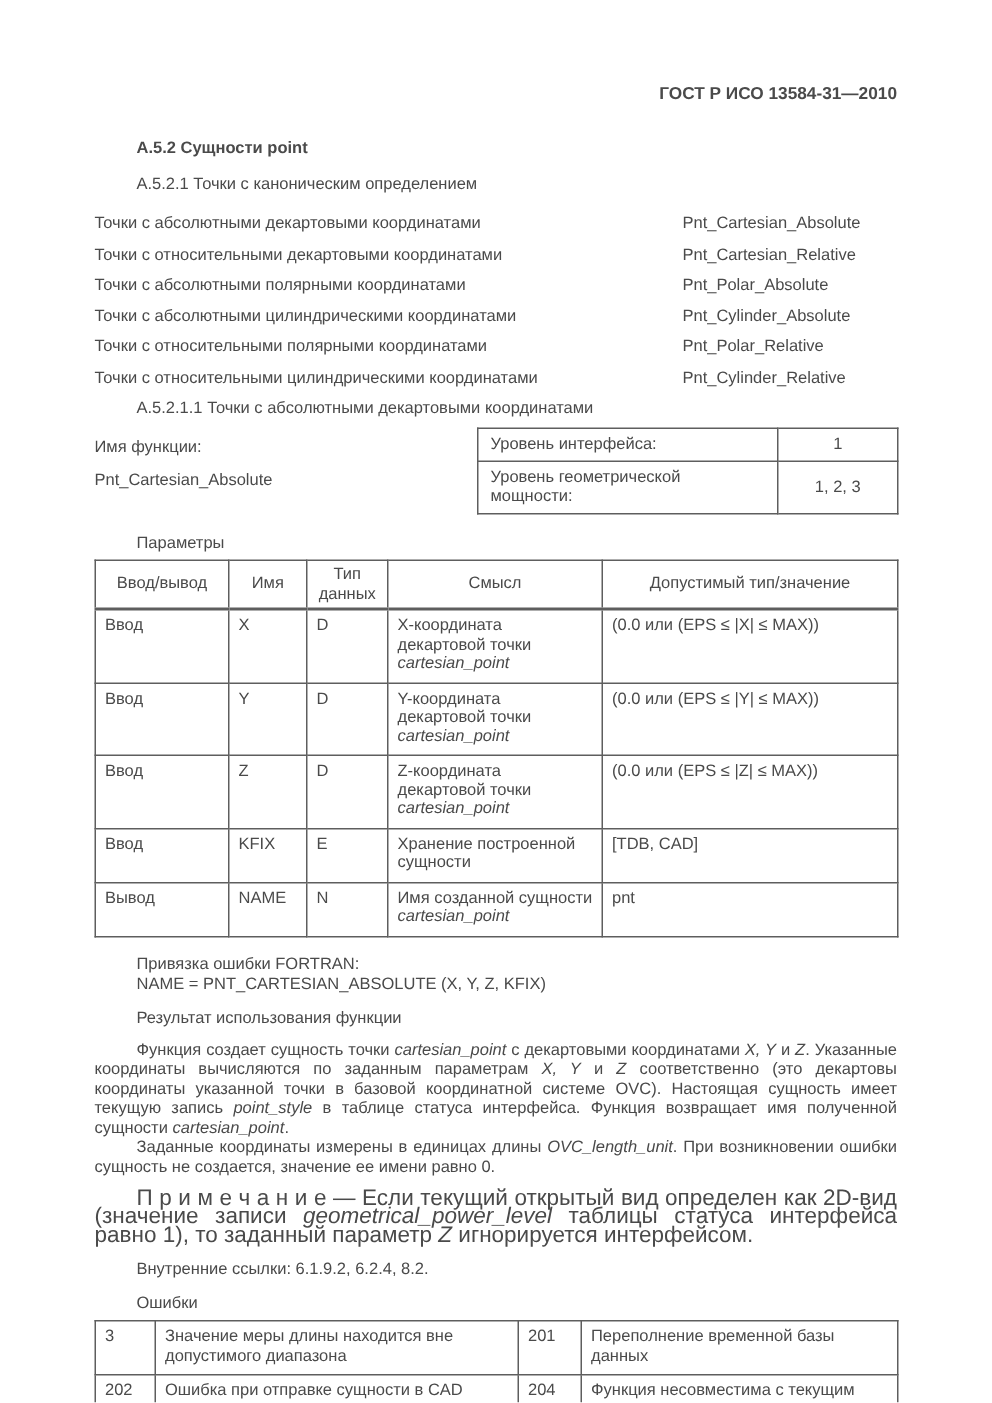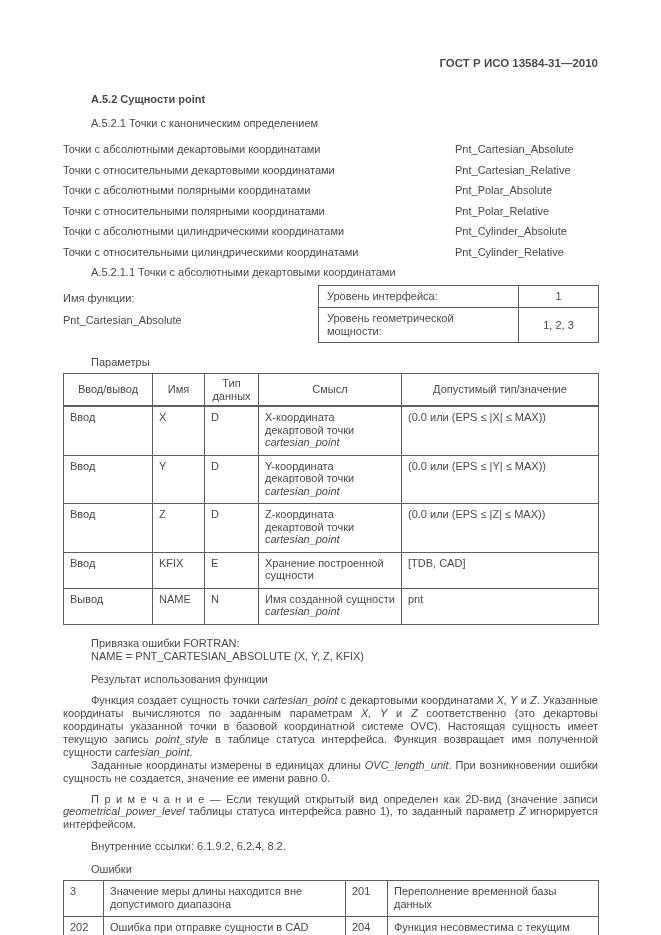--- a/index.html
+++ b/index.html
@@ -92,21 +92,21 @@
   p.body-par {
     margin: 0;
     text-align: justify;
     text-indent: 28px;
   }
   p.first-par { margin-top: 8px; }
   p.note-par {
     margin: 8px 0 0 0;
     text-align: justify;
     text-indent: 28px;
-    font-size: 11px;
+    font-size: 15px;
     line-height: 12.6px;
   }
   .refs { padding-left: 28px; margin-top: 10px; }
   .errors-title { padding-left: 28px; margin-top: 10px; }
   i { font-style: italic; }
 </style>
 </head>
 <body>
 
 <div class="page">
@@ -123,26 +123,26 @@
     </div>
     <div class="pt-row">
       <span class="pt-label">Точки с относительными декартовыми координатами</span>
       <span class="pt-name">Pnt_Cartesian_Relative</span>
     </div>
     <div class="pt-row">
       <span class="pt-label">Точки с абсолютными полярными координатами</span>
       <span class="pt-name">Pnt_Polar_Absolute</span>
     </div>
     <div class="pt-row">
+      <span class="pt-label">Точки с абсолютными цилиндрическими координатами</span>
+      <span class="pt-name">Pnt_Cylinder_Absolute</span>
+    </div>
+    <div class="pt-row">
       <span class="pt-label">Точки с относительными полярными координатами</span>
       <span class="pt-name">Pnt_Polar_Relative</span>
-    </div>
-    <div class="pt-row">
-      <span class="pt-label">Точки с абсолютными цилиндрическими координатами</span>
-      <span class="pt-name">Pnt_Cylinder_Absolute</span>
     </div>
     <div class="pt-row">
       <span class="pt-label">Точки с относительными цилиндрическими координатами</span>
       <span class="pt-name">Pnt_Cylinder_Relative</span>
     </div>
   </div>
 
   <div class="h3">А.5.2.1.1 Точки с абсолютными декартовыми координатами</div>
 
   <div class="fn-block">

